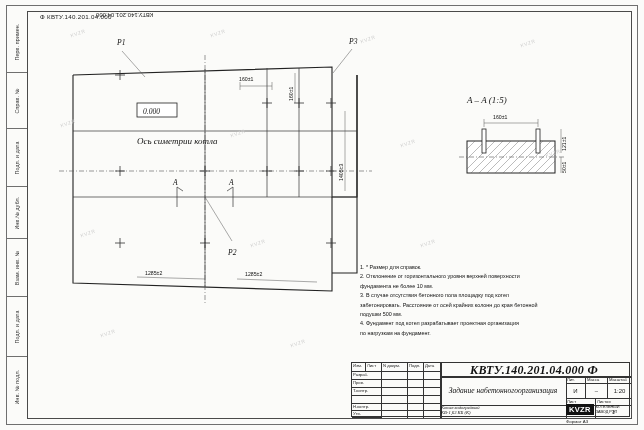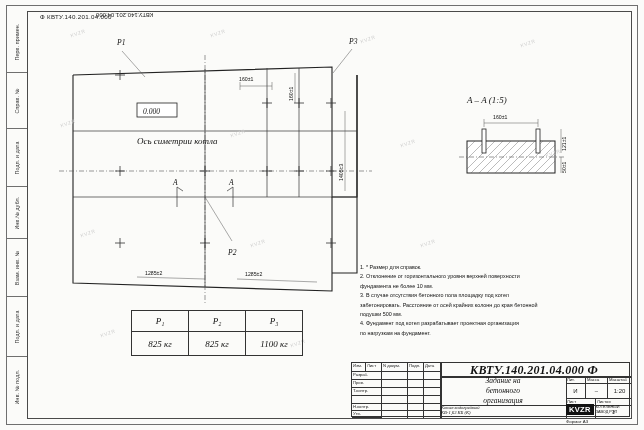--- a/index.html
+++ b/index.html
@@ -48,21 +48,21 @@
   .ptable td{border:1px solid #333;width:54px;height:21px;text-align:center;font-size:9px;
     font-family:"Liberation Serif", serif;font-style:italic;color:#111;}
   .ptable td.hdr{font-size:9px;height:18px;}
   
   .tb{position:absolute;left:351px;top:362px;width:279px;height:55px;border:1.2px solid #333;box-sizing:border-box;}
   .tb div.c{position:absolute;box-sizing:border-box;border-right:.8px solid #333;border-bottom:.8px solid #333;font-size:4.2px;color:#222;padding:0 1px;overflow:hidden;}
   .tb div.nb{border-right:none;}
   .tb div.nbb{border-bottom:none;}
   .bigcode{position:absolute;left:440px;top:363px;width:188px;height:14px;display:flex;align-items:center;justify-content:center;
     font-size:12px;font-family:"Liberation Serif", serif;font-style:italic;color:#111;letter-spacing:.3px;font-weight:bold;}
-  .ttl{position:absolute;left:441px;top:378px;width:124px;height:26px;display:flex;flex-direction:column;align-items:center;justify-content:center;
+  .ttl{position:absolute;left:441px;top:378px;width:124px;height:26px;display:flex;align-items:center;justify-content:center;
     font-size:7.5px;font-family:"Liberation Serif", serif;font-style:italic;color:#111;line-height:1.35;text-align:center;}
   .sub{position:absolute;left:441px;top:404px;width:124px;height:12px;display:flex;align-items:center;
     font-size:4.6px;color:#111;font-family:"Liberation Serif", serif;font-style:italic;line-height:1.2;}
   .logo{position:absolute;left:566px;top:403px;width:62px;height:13px;display:flex;align-items:center;gap:2px;}
   .logobox{background:#111;color:#fff;font-size:7.5px;font-weight:bold;padding:1px 3px;font-family:"Liberation Sans",sans-serif;letter-spacing:.3px;}
   .logotxt{font-size:3.8px;color:#111;line-height:1.15;}
   .fmt{position:absolute;left:566px;top:419px;font-size:4.4px;color:#222;}
 </style>
 </head>
 <body>
@@ -286,34 +286,20 @@
     <div>1. * Размер для справок.</div>
     <div>2. Отклонение от горизонтального уровня верхней поверхности</div>
     <div>фундамента не более 10 мм.</div>
     <div>3. В случае отсутствия бетонного пола площадку под котел</div>
     <div>забетонировать. Расстояние от осей крайних колонн до края бетонной</div>
     <div>подушки 500 мм.</div>
     <div>4. Фундамент под котел разрабатывает проектная организация</div>
     <div>по нагрузкам на фундамент.</div>
   </div>
 
-  <table class="ptable">
-    <tbody>
-        <tr>
-      <td class="hdr">P₁</td>
-      <td class="hdr">P₂</td>
-      <td class="hdr">P₃</td>
-    </tr>
-    <tr>
-      <td>825 кг</td>
-      <td>825 кг</td>
-      <td>1100 кг</td>
-    </tr>
-  </tbody>
-    </table>
 
   <div class="tb">
 
     <div class="c" style="left:0;top:0;width:14px;height:9px;">Изм.</div>
     <div class="c" style="left:14px;top:0;width:16px;height:9px;">Лист</div>
     <div class="c" style="left:30px;top:0;width:26px;height:9px;">N докум.</div>
     <div class="c" style="left:56px;top:0;width:16px;height:9px;">Подп.</div>
     <div class="c" style="left:72px;top:0;width:17px;height:9px;">Дата</div>
 
     <div class="c" style="left:0;top:9px;width:30px;height:8px;">Разраб.</div>

